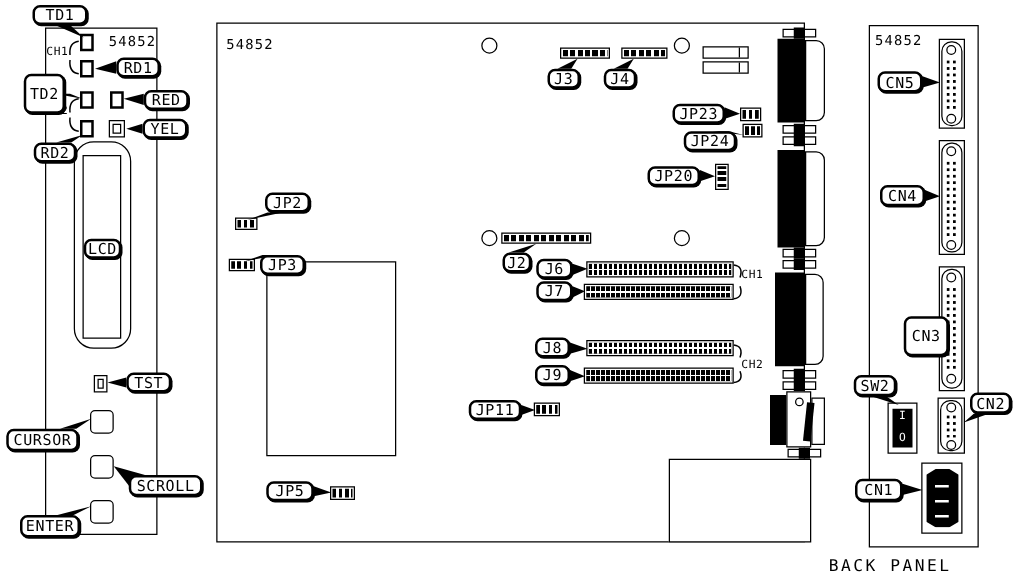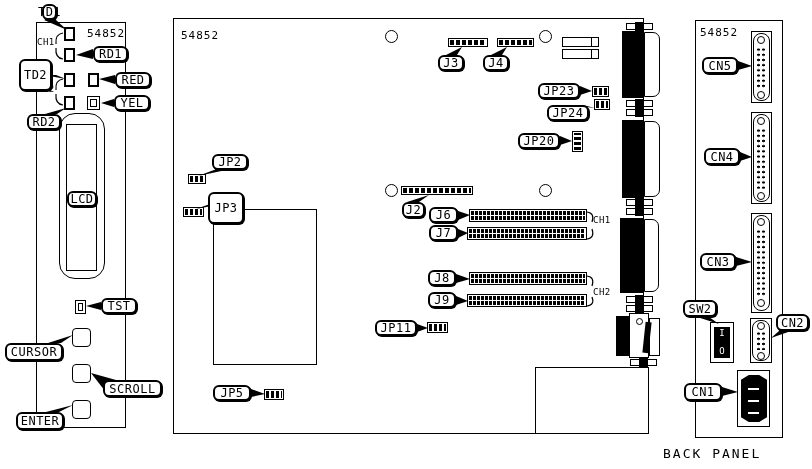--- a/index.html
+++ b/index.html
@@ -257,21 +257,21 @@
     <path d="M63,33 Q55,34 56,44"></path>
     <path d="M56,48 Q55,58 63,59"></path>
     <path d="M63,79 Q55,80 56,90"></path>
     <path d="M56,94 Q55,104 63,105"></path>
     <path d="M587,212 Q595,213 592,222"></path>
     <path d="M587,239 Q595,238 592,229"></path>
     <path d="M587,276 Q595,277 592,286"></path>
     <path d="M587,306 Q595,305 592,297"></path>
   </svg>
 
-  <div class="callout" style="left:42px;top:4px;width:15px;height:16px">TD1</div>
+  <div class="callout" style="left:26px;top:4px;width:44px;height:16px">TD1</div>
   <div class="callout" style="left:93px;top:46px;width:35px;height:16px">RD1</div>
   <div class="callout" style="left:19px;top:59px;width:33px;height:32px">TD2</div>
   <div class="callout" style="left:115px;top:72px;width:36px;height:16px">RED</div>
   <div class="callout" style="left:114px;top:95px;width:36px;height:16px">YEL</div>
   <div class="callout" style="left:27px;top:114px;width:34px;height:16px">RD2</div>
   <div class="callout" style="left:67px;top:191px;width:30px;height:16px">LCD</div>
   <div class="callout" style="left:101px;top:298px;width:36px;height:16px">TST</div>
   <div class="callout" style="left:5px;top:343px;width:58px;height:18px">CURSOR</div>
   <div class="callout" style="left:103px;top:380px;width:59px;height:17px">SCROLL</div>
   <div class="callout" style="left:16px;top:412px;width:48px;height:18px">ENTER</div>
@@ -281,25 +281,25 @@
   <div class="callout" style="left:538px;top:83px;width:42px;height:16px">JP23</div>
   <div class="callout" style="left:547px;top:105px;width:42px;height:16px">JP24</div>
   <div class="callout" style="left:518px;top:133px;width:42px;height:16px">JP20</div>
   <div class="callout" style="left:402px;top:202px;width:23px;height:16px">J2</div>
   <div class="callout" style="left:429px;top:207px;width:29px;height:16px">J6</div>
   <div class="callout" style="left:429px;top:225px;width:29px;height:16px">J7</div>
   <div class="callout" style="left:428px;top:270px;width:28px;height:16px">J8</div>
   <div class="callout" style="left:428px;top:292px;width:28px;height:16px">J9</div>
   <div class="callout" style="left:375px;top:320px;width:42px;height:16px">JP11</div>
   <div class="callout" style="left:212px;top:154px;width:36px;height:16px">JP2</div>
-  <div class="callout" style="left:208px;top:192px;width:36px;height:32px">JP3</div>
+  <div class="callout" style="left:208px;top:204px;width:36px;height:16px">JP3</div>
   <div class="callout" style="left:213px;top:385px;width:38px;height:16px">JP5</div>
 
   <div class="callout" style="left:702px;top:57px;width:36px;height:17px">CN5</div>
   <div class="callout" style="left:704px;top:148px;width:36px;height:17px">CN4</div>
-  <div class="callout" style="left:700px;top:253px;width:36px;height:17px">CN3</div>
+  <div class="callout" style="left:723px;top:253px;width:36px;height:32px">CN3</div>
   <div class="callout" style="left:683px;top:300px;width:34px;height:17px">SW2</div>
   <div class="callout" style="left:776px;top:314px;width:33px;height:17px">CN2</div>
   <div class="callout" style="left:684px;top:383px;width:38px;height:18px">CN1</div>
 
   <div class="abs caption" style="left:663px;top:446px;width:96px">BACK PANEL</div>
 
 </div>
 
 </body></html>

